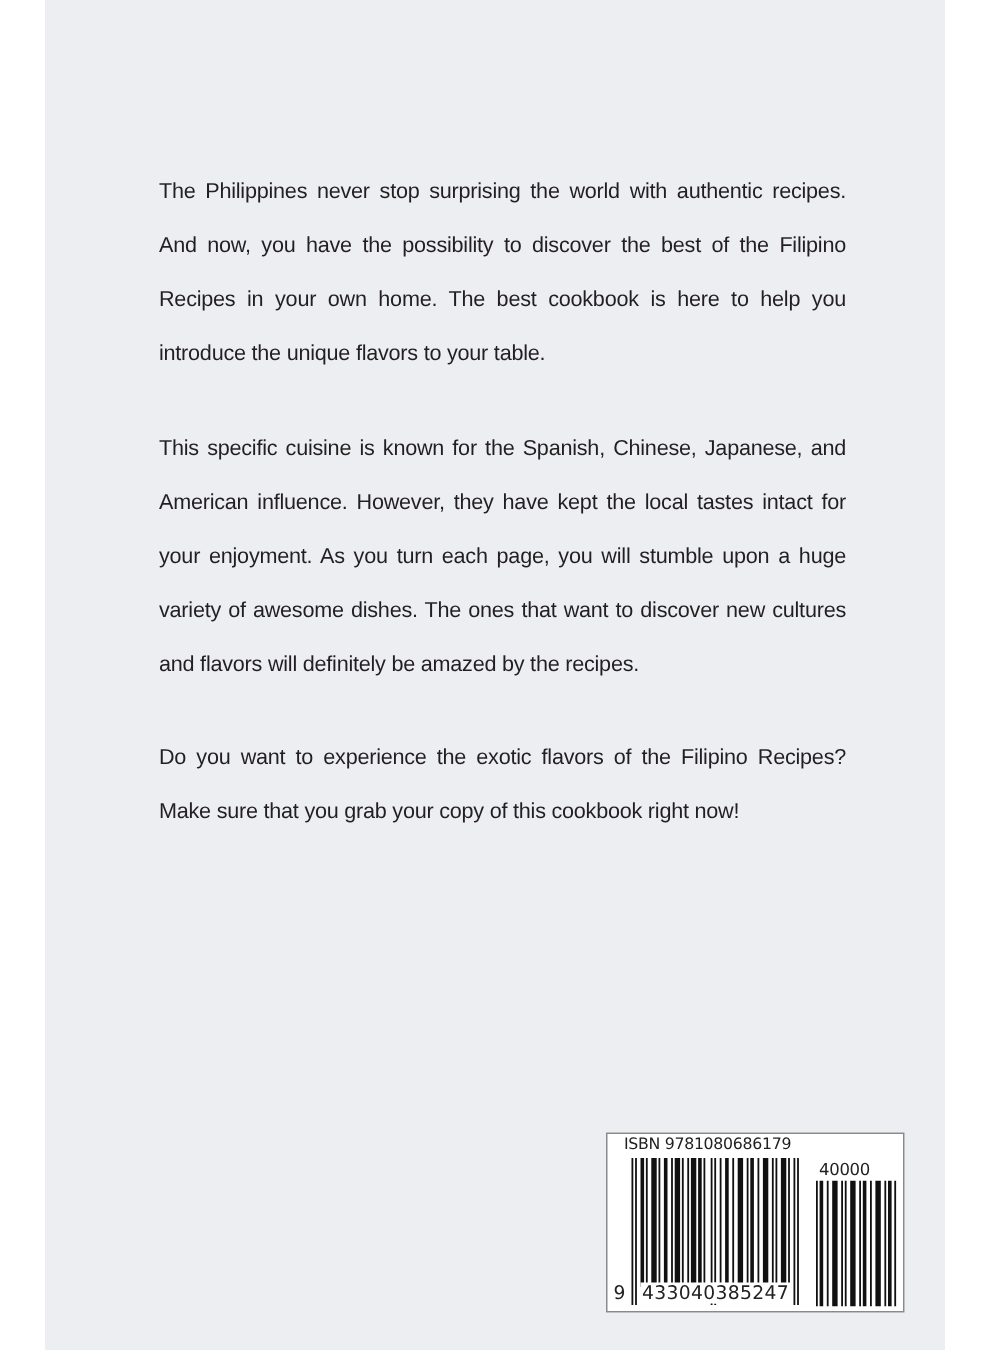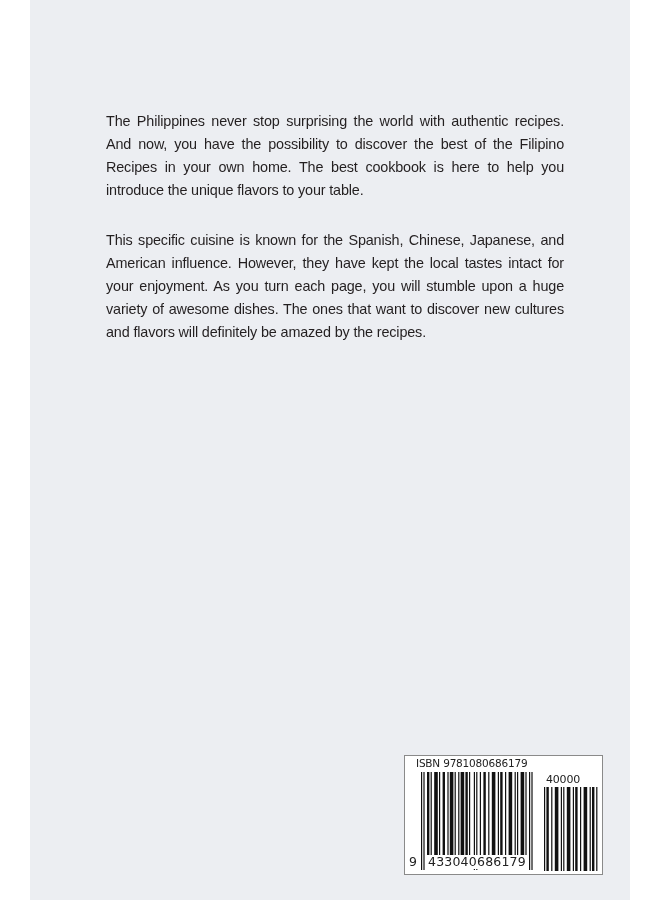--- a/index.html
+++ b/index.html
@@ -16,21 +16,21 @@
     width: 600px; height: 900px;
     background: #eceef2;
   }
   .blurb {
     position: absolute;
     left: 106px; top: 110px;
     width: 458px;
     color: #231f20;
     font-family: "Liberation Sans", sans-serif;
     font-size: 14.4px;
-    line-height: 23px;
+    line-height: 36px;
     letter-spacing: -0.15px;
   }
   .blurb p {
     margin: 0 0 26.6px 0;
     text-align: justify;
     text-align-last: left;
     font-stretch: condensed;
   }
   .barcode-box {
     position: absolute;
@@ -83,20 +83,21 @@
   .d-right { left: 71px; }
 </style>
 </head>
 <body>
 
 <div class="cover"></div>
 
 <div class="blurb">
   <p>The Philippines never stop surprising the world with authentic recipes. And now, you have the possibility to discover the best of the Filipino Recipes in your own home. The best cookbook is here to help you introduce the unique flavors to your table.</p>
   <p>This specific cuisine is known for the Spanish, Chinese, Japanese, and American influence. However, they have kept the local tastes intact for your enjoyment. As you turn each page, you will stumble upon a huge variety of awesome dishes. The ones that want to discover new cultures and flavors will definitely be amazed by the recipes.</p>
+  <p>Do you want to experience the exotic flavors of the Filipino Recipes? Make sure that you grab your copy of this cookbook right now!</p>
 </div>
 
 <div class="barcode-box">
   <span class="isbn-label">ISBN 9781080686179</span>
   <span class="price-label">40000</span>
 
   <svg class="bars-main" viewBox="0 0 115 98" preserveAspectRatio="none">
     <g fill="#111">
       <rect x="2" y="0" width="1.2" height="98"></rect>
       <rect x="4.4" y="0" width="1.2" height="98"></rect>
@@ -145,14 +146,14 @@
       <rect x="36" y="0" width="1.2" height="84"></rect>
       <rect x="39.6" y="0" width="3.6" height="84"></rect>
       <rect x="45.6" y="0" width="1.2" height="84"></rect>
       <rect x="48" y="0" width="2.4" height="84"></rect>
       <rect x="52.2" y="0" width="1.2" height="84"></rect>
     </g>
   </svg>
 
   <span class="digits d-lead">9</span>
   <span class="digits d-left">433040</span>
-  <span class="digits d-right">686179</span>
+  <span class="digits d-right">385247</span>
 </div>
 
 </body></html>

